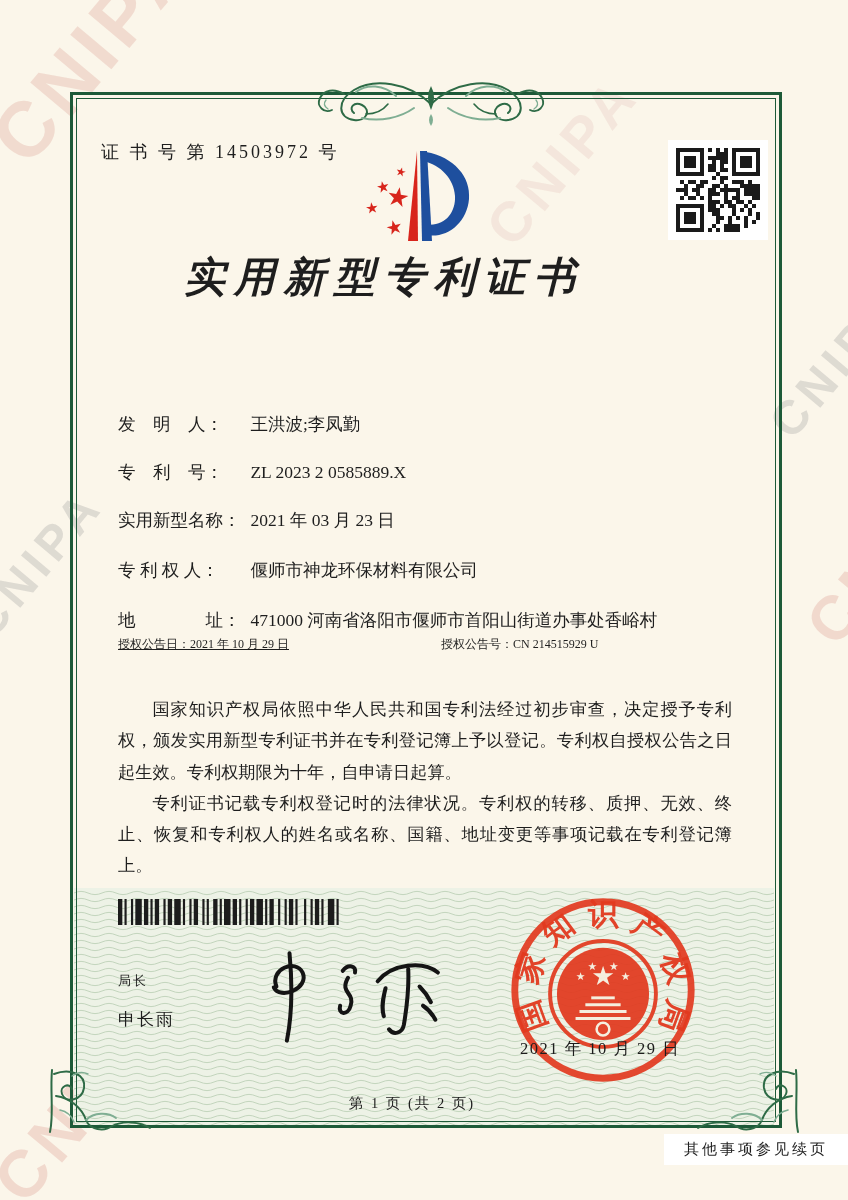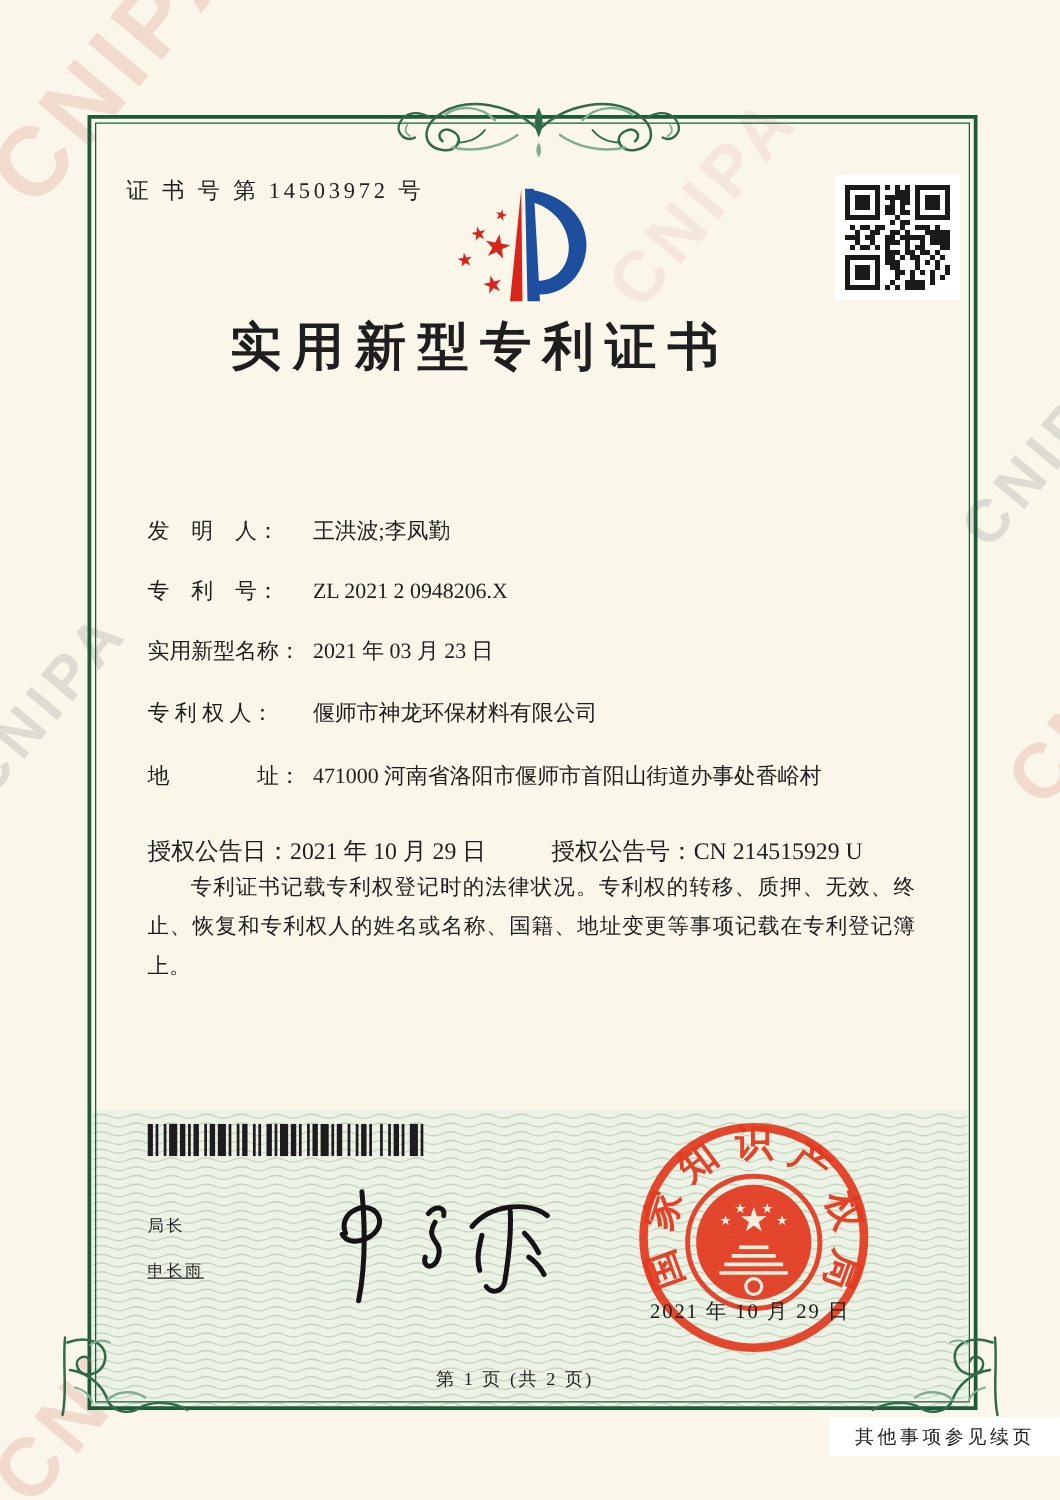--- a/index.html
+++ b/index.html
@@ -24,32 +24,32 @@
   #top-orn{position:absolute;left:296px;top:74px;width:270px;height:58px;z-index:3;}
   .corner-orn{position:absolute;width:110px;height:70px;z-index:4;}
   #corner-l{left:46px;top:1066px;}
   #corner-r{left:692px;top:1066px;transform:scaleX(-1);}
   
   .cert-number{position:absolute;left:101px;top:140px;font-size:18px;letter-spacing:3px;z-index:5;}
   #logo{position:absolute;left:352px;top:140px;width:130px;height:114px;z-index:5;}
   #qr-box{position:absolute;left:668px;top:140px;width:100px;height:100px;background:#ffffff;
           display:flex;align-items:center;justify-content:center;z-index:5;}
   .title{position:absolute;left:0;top:250px;width:768px;text-align:center;font-size:41px;
-         font-weight:bold;letter-spacing:9px;z-index:5;}
+         font-weight:bold;letter-spacing:9px;z-index:5;font-style:italic;}
   .field-row{position:absolute;left:118px;white-space:nowrap;font-size:17.5px;z-index:5;}
   .fl{display:inline-block;width:128px;white-space:nowrap;}
   .fr0{top:356px}.fr1{top:412px}.fr2{top:460px}.fr3{top:508px}.fr4{top:558px}.fr5{top:608px}
-  .grant-row{position:absolute;left:118px;top:668px;width:614px;white-space:nowrap;font-size:19px;z-index:5;}
+  .grant-row{position:absolute;left:118px;top:636px;width:614px;white-space:nowrap;font-size:12px;z-index:5;text-decoration:underline;}
   .grant-right{position:absolute;left:323px;top:0;}
   .paras{position:absolute;left:118px;top:694px;width:614px;font-size:17.2px;line-height:1.82;
          text-align:justify;z-index:5;}
   .paras p{margin:0;text-indent:2em;}
   #barcode{position:absolute;left:118px;top:899px;z-index:5;}
   .sign-title{position:absolute;left:118px;top:972px;font-size:13px;letter-spacing:2px;z-index:5;}
-  .sign-name{position:absolute;left:118px;top:1008px;font-size:13px;letter-spacing:2px;z-index:5;text-decoration:underline;}
+  .sign-name{position:absolute;left:118px;top:1008px;font-size:17px;letter-spacing:2px;z-index:5;}
   #signature{position:absolute;left:252px;top:946px;width:192px;height:102px;z-index:5;}
   #seal{position:absolute;left:505px;top:892px;width:196px;height:196px;z-index:6;}
   .seal-date{position:absolute;left:520px;top:1038px;width:210px;font-size:16.5px;letter-spacing:1.5px;
              color:#1c1c1c;z-index:7;white-space:nowrap;}
   .page-footer{position:absolute;left:62px;top:1094px;width:700px;text-align:center;font-size:14.5px;
                letter-spacing:2px;z-index:7;}
   .continuation{position:absolute;left:0;top:1134px;width:848px;text-align:right;z-index:5;font-family:Liberation Mono, monospace;}
   .continuation span{display:inline-block;background:#ffffff;padding:6px 20px;font-size:15px;
                      letter-spacing:3px;}
 </style>
@@ -276,21 +276,21 @@
   </div>
 
   <div class="title">实用新型专利证书</div>
 
   <div class="field-row fr1">
     <span class="fl">发　明　人：</span>
     <span>王洪波;李凤勤</span>
   </div>
   <div class="field-row fr2">
     <span class="fl">专　利　号：</span>
-    <span>ZL 2021 2 0948206.X</span>
+    <span>ZL 2023 2 0585889.X</span>
   </div>
   <div class="field-row fr3">
     <span class="fl">实用新型名称：</span>
     <span>2021 年 03 月 23 日</span>
   </div>
   <div class="field-row fr4">
     <span class="fl">专 利 权 人：</span>
     <span>偃师市神龙环保材料有限公司</span>
   </div>
   <div class="field-row fr5">
@@ -299,20 +299,21 @@
   </div>
 
   <div class="grant-row">
     <span>授权公告日：</span><span>2021 年 10 月 29 日</span>
     <span class="grant-right">
       <span>授权公告号：</span><span>CN 214515929 U</span>
     </span>
   </div>
 
   <div class="paras">
+    <p>国家知识产权局依照中华人民共和国专利法经过初步审查，决定授予专利权，颁发实用新型专利证书并在专利登记簿上予以登记。专利权自授权公告之日起生效。专利权期限为十年，自申请日起算。</p>
     <p>专利证书记载专利权登记时的法律状况。专利权的转移、质押、无效、终止、恢复和专利权人的姓名或名称、国籍、地址变更等事项记载在专利登记簿上。</p>
   </div>
 
   <svg id="barcode" width="225" height="26" preserveAspectRatio="none" viewBox="0 0 104 26">
       <rect x="0" y="0" width="2" height="26" fill="#1c1c1c"></rect>
       <rect x="3" y="0" width="1" height="26" fill="#1c1c1c"></rect>
       <rect x="6" y="0" width="1" height="26" fill="#1c1c1c"></rect>
       <rect x="8" y="0" width="3" height="26" fill="#1c1c1c"></rect>
       <rect x="12" y="0" width="2" height="26" fill="#1c1c1c"></rect>
       <rect x="15" y="0" width="1" height="26" fill="#1c1c1c"></rect>

